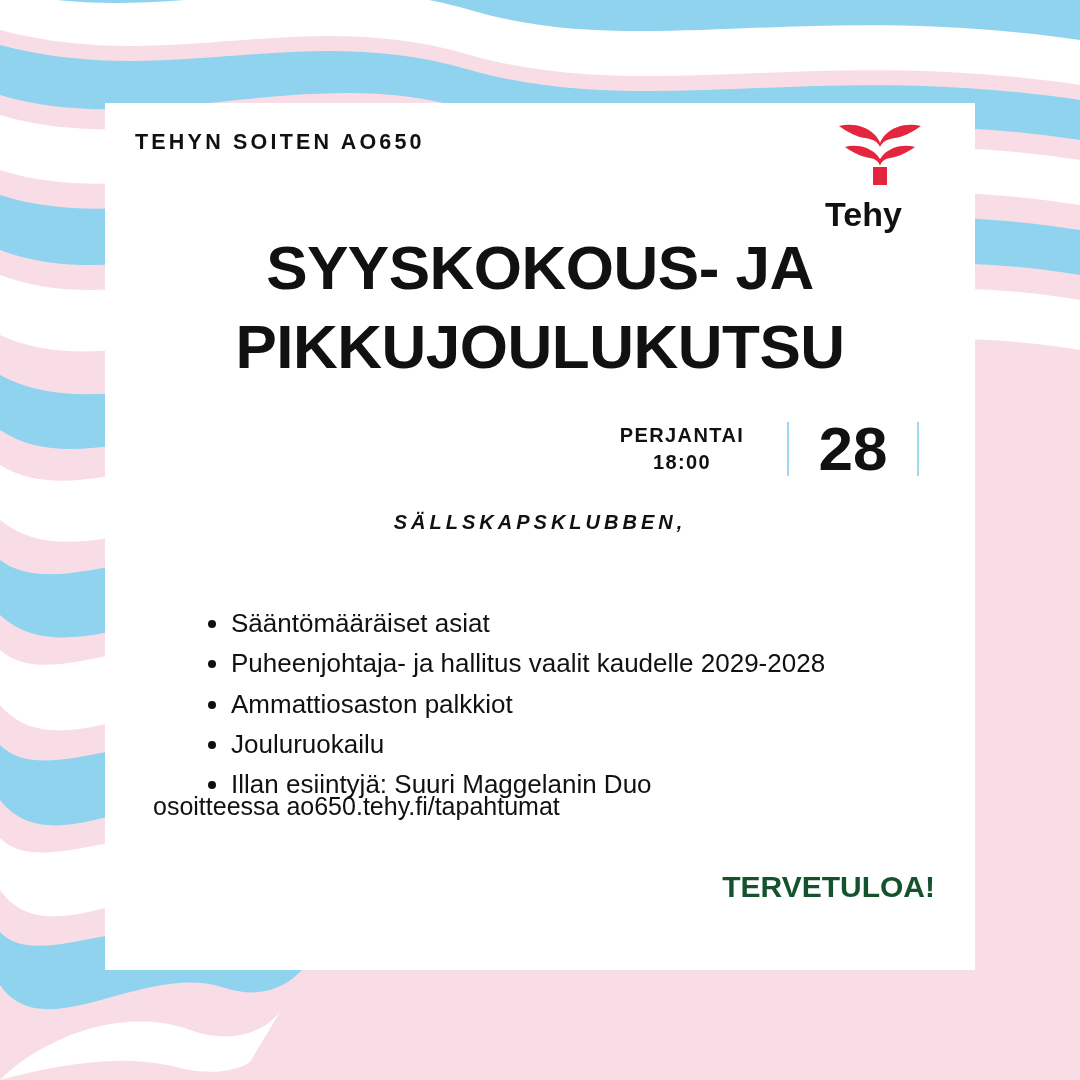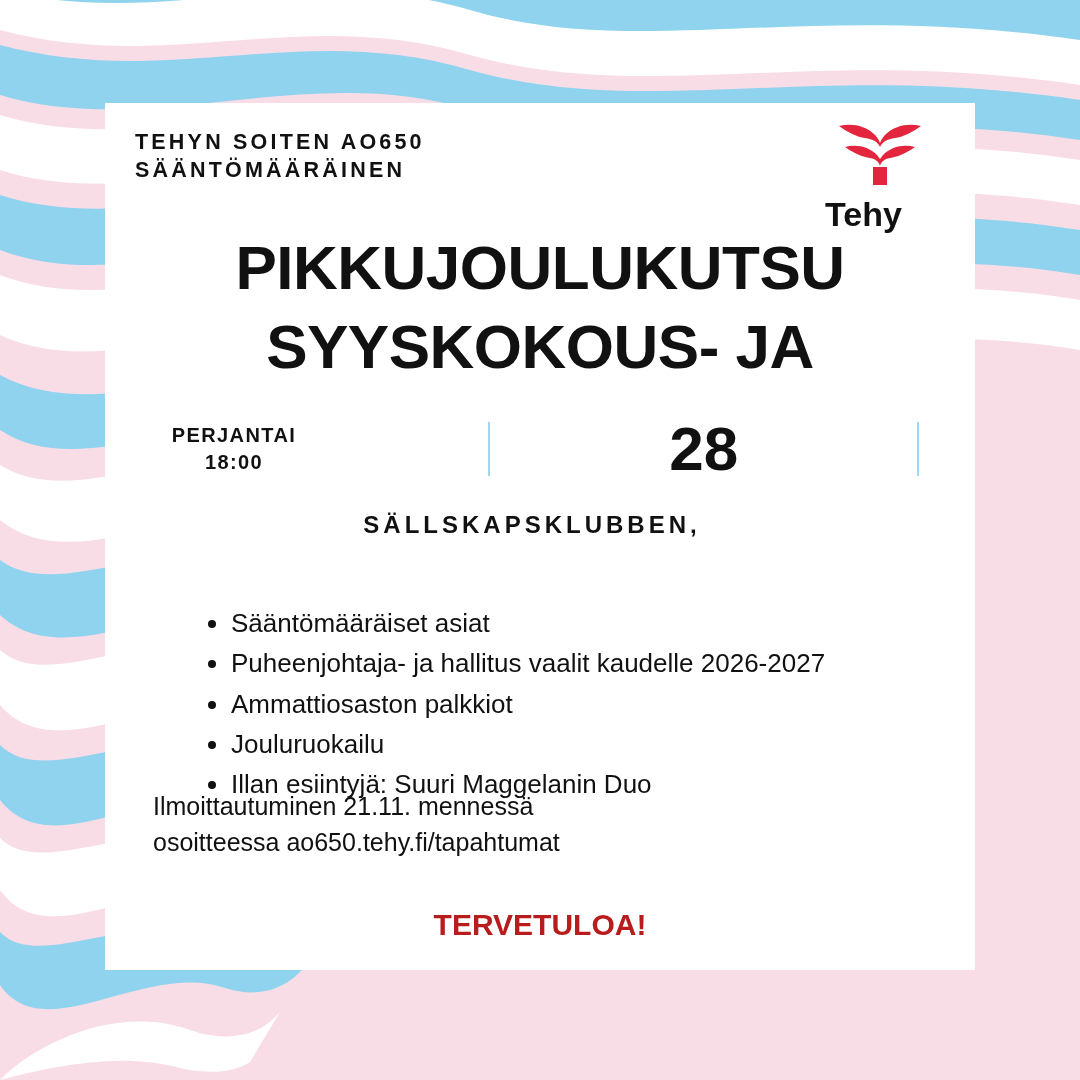--- a/index.html
+++ b/index.html
@@ -94,21 +94,21 @@
   }
 
   
   .datestrip {
     position: absolute;
     left: 40px;
     top: 315px;
     width: 790px;
     display: flex;
     align-items: center;
-    justify-content: space-between;
+    justify-content: flex-end;
   }
   .datestrip .side {
     font-size: 20px;
     font-weight: bold;
     letter-spacing: 1.4px;
     line-height: 1.35;
     text-align: center;
     color: #111111;
     width: 178px;
   }
@@ -122,30 +122,31 @@
     font-size: 62px;
     font-weight: bold;
     color: #111111;
     line-height: 1;
     width: 96px;
     text-align: center;
   }
 
   .venue {
     position: absolute;
-    left: 32px;
+    left: 40px;
     top: 405px;
     width: 790px;
     text-align: center;
-    font-size: 24px;
+    font-size: 20px;
     font-weight: bold;
     letter-spacing: 4px;
     line-height: 1.45;
     color: #111111;
     text-transform: uppercase;
+    font-style: italic;
   }
 
   .bullets {
     position: absolute;
     left: 76px;
     top: 500px;
     width: 760px;
     margin: 0;
     padding-left: 50px;
     font-size: 26px;
@@ -162,26 +163,26 @@
     top: 685px;
     width: 760px;
     font-size: 25px;
     line-height: 1.45;
     color: #111111;
   }
 
   .welcome {
     position: absolute;
     left: 40px;
-    top: 805px;
-    width: 790px;
-    text-align: center;
+    top: 767px;
+    width: 790px;
+    text-align: right;
     font-size: 30px;
     font-weight: bold;
-    color: #b91c1c;
+    color: #14532d;
   }
 </style>
 </head>
 <body>
 
 <div id="poster">
 
   <svg id="waves" viewBox="0 0 1080 1080" preserveAspectRatio="none" xmlns="http://www.w3.org/2000/svg">
     <rect x="0" y="0" width="1080" height="1080" fill="#f9dde6"></rect>
     <g>
@@ -200,62 +201,60 @@
       <path d="M0,890 C50,960 155,865 240,895 C280,908 310,893 328,870 L292,820 C275,843 258,853 222,842 C140,815 40,880 0,838 Z" fill="#ffffff"></path>
       <path d="M0,985 C45,1050 145,960 225,988 C262,1000 290,986 306,965 L272,915 C256,936 240,945 208,935 C132,910 38,972 0,932 Z" fill="#8fd3ef"></path>
       <path d="M0,1080 C40,1040 120,1005 190,1030 C230,1044 262,1034 280,1012 L250,1062 C235,1072 210,1075 180,1068 C120,1052 55,1066 0,1080 Z" fill="#ffffff"></path>
     </g>
   </svg>
 
   <div id="card">
 
     <div class="eyebrow">
       <div>TEHYN SOITEN AO650</div>
-      <div>SÄÄNTÖMÄÄRÄINEN</div>
     </div>
 
     <div id="logo">
       <div class="mark">
         <svg viewBox="0 0 86 62" xmlns="http://www.w3.org/2000/svg">
           <path d="M2,3 C14,0 28,2 38,12 C40,14 42,17 43,20 C44,17 46,14 48,12 C58,2 72,0 84,3 C74,10 66,14 58,15 C50,16 45,19 43,24 C41,19 36,16 28,15 C20,14 12,10 2,3 Z" fill="#e3253d"></path>
           <path d="M8,24 C20,21 32,24 40,32 L43,36 L46,32 C54,24 66,21 78,24 C68,31 60,34 53,35 C47,36 44,39 43,43 C42,39 39,36 33,35 C26,34 18,31 8,24 Z" fill="#e3253d"></path>
           <path d="M36,44 L50,44 L50,62 L36,62 Z" fill="#e3253d"></path>
         </svg>
       </div>
       <div class="wordmark">Tehy</div>
     </div>
 
     <div class="title">
+      <div>SYYSKOKOUS- JA</div>
       <div>PIKKUJOULUKUTSU</div>
-      <div>SYYSKOKOUS- JA</div>
     </div>
 
     <div class="datestrip">
       <div class="side">
         <div>PERJANTAI</div>
         <div>18:00</div>
       </div>
       <div class="divider"></div>
       <div class="bignum">28</div>
       <div class="divider"></div>
     </div>
 
     <div class="venue">
       <div>SÄLLSKAPSKLUBBEN,</div>
     </div>
 
     <ul class="bullets">
       <li>Sääntömääräiset asiat</li>
-      <li>Puheenjohtaja- ja hallitus vaalit kaudelle 2026-2027</li>
+      <li>Puheenjohtaja- ja hallitus vaalit kaudelle 2029-2028</li>
       <li>Ammattiosaston palkkiot</li>
       <li>Jouluruokailu</li>
       <li>Illan esiintyjä: Suuri Maggelanin Duo</li>
     </ul>
 
     <div class="note">
-      <div>Ilmoittautuminen 21.11. mennessä</div>
       <div>osoitteessa ao650.tehy.fi/tapahtumat</div>
     </div>
 
     <div class="welcome">TERVETULOA!</div>
 
   </div>
 </div>
 
 </body></html>

